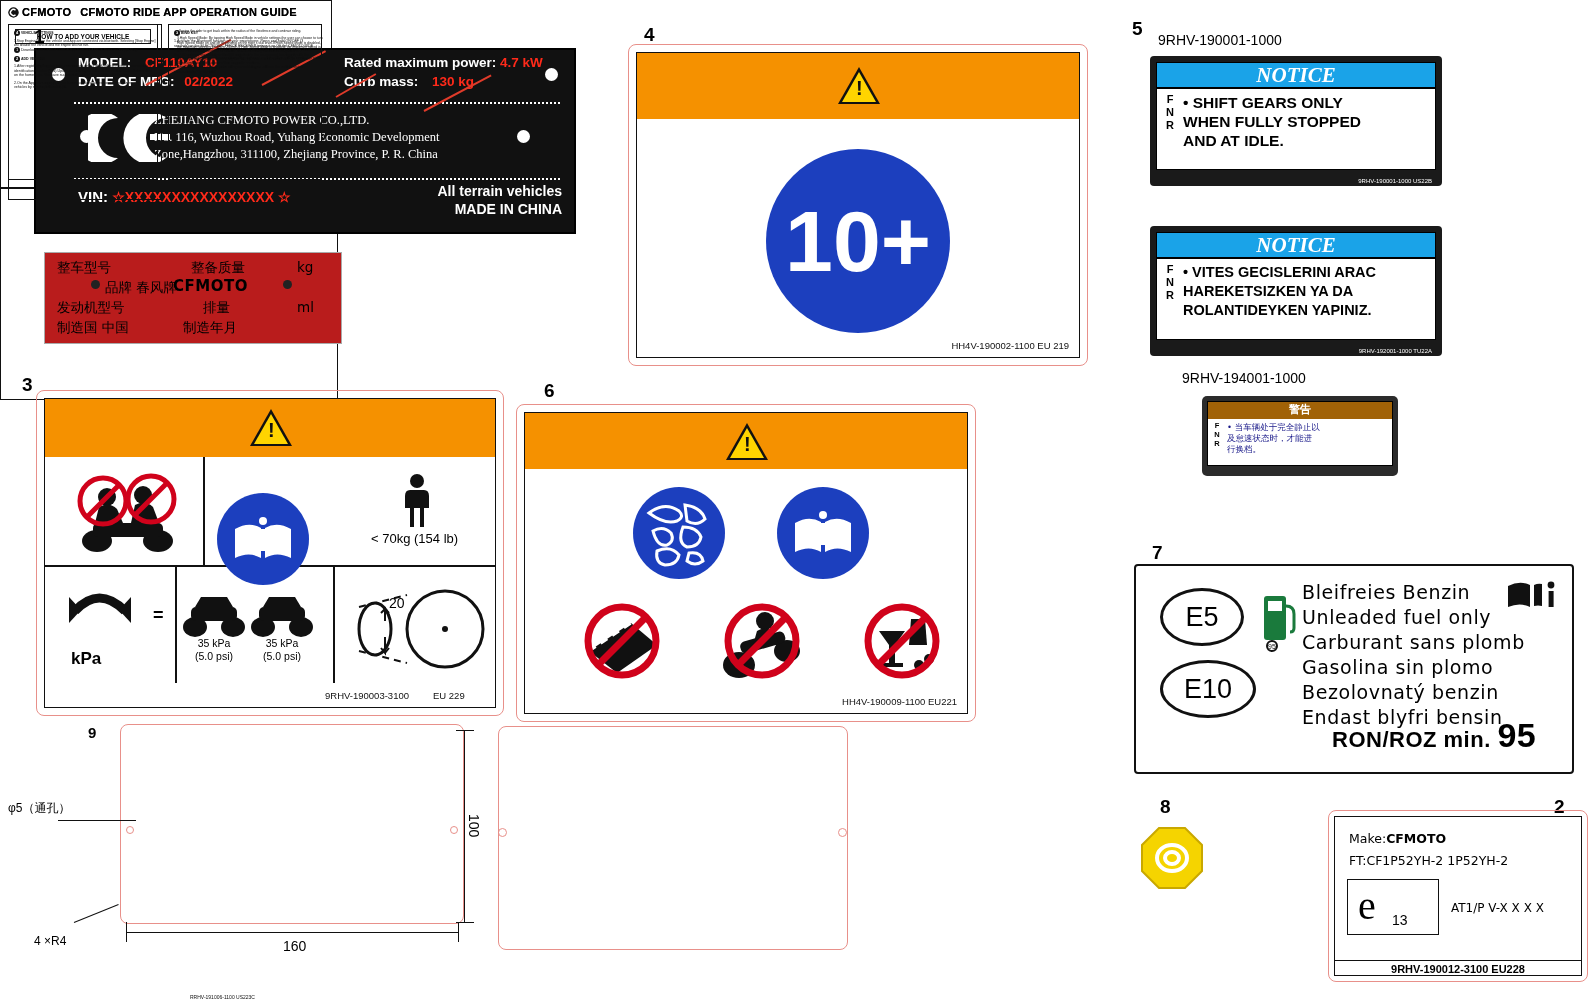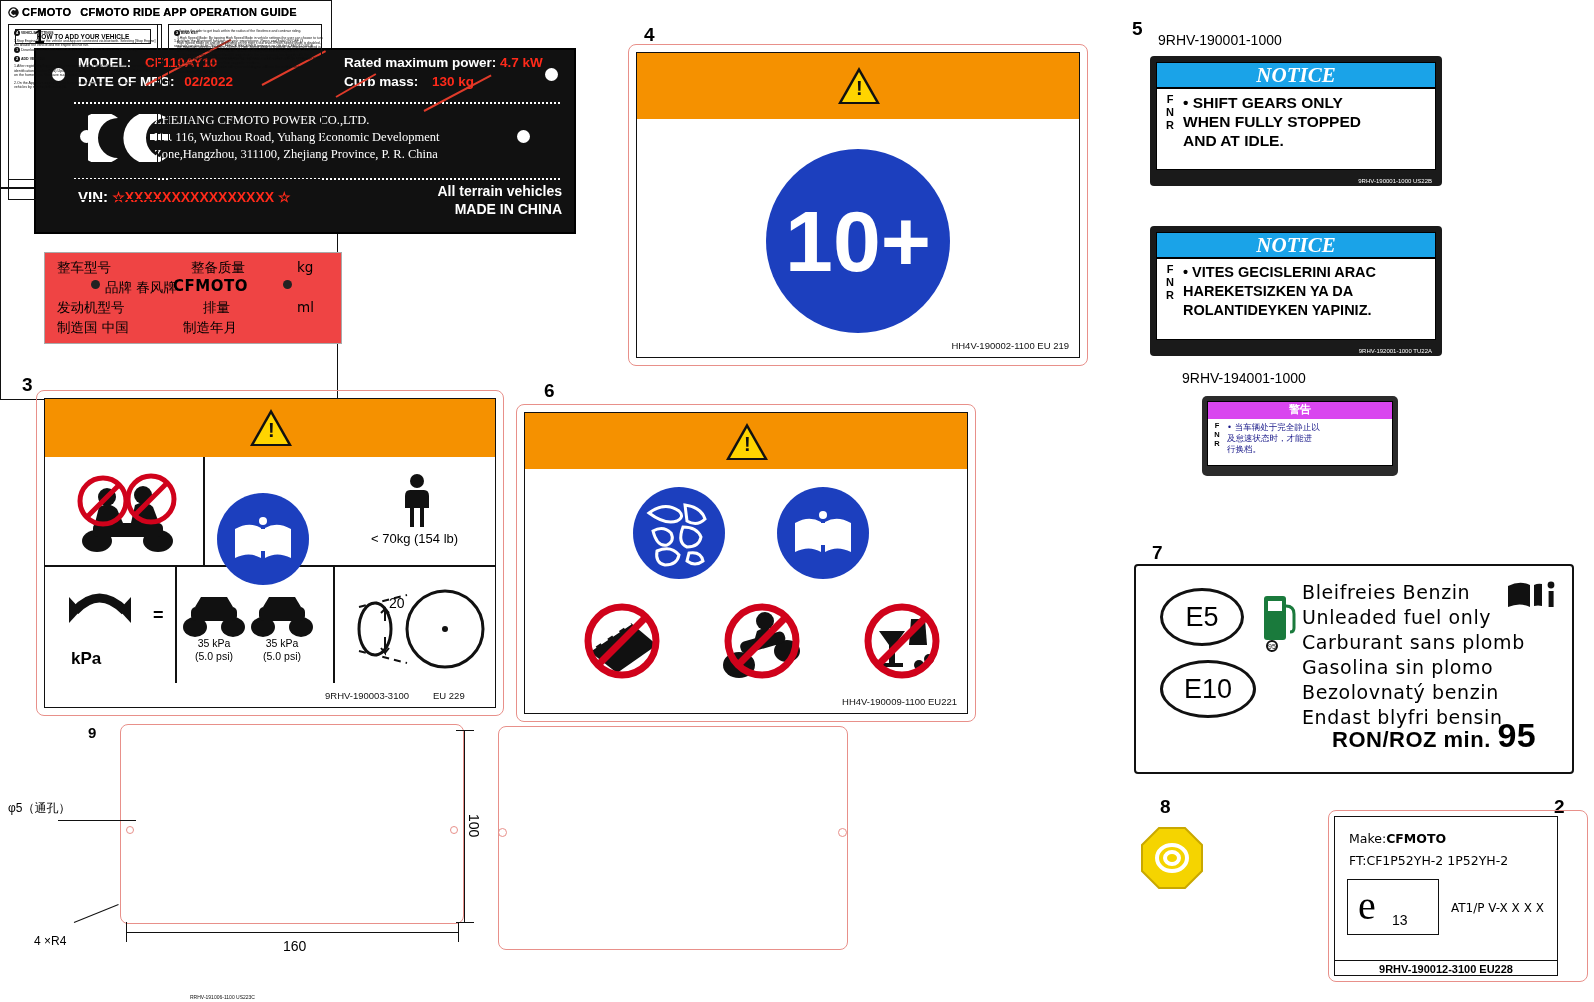--- a/index.html
+++ b/index.html
@@ -32,21 +32,21 @@
   #plate1 .vinrow { position:absolute; left:42px; top:138px; color:#fff; font-size:15px; font-weight:bold; }
   #plate1 .vinrow .x { color:#ff2a1a; letter-spacing:0px; font-size:14px; }
   #plate1 .atv { position:absolute; right:12px; top:132px; color:#fff; font-size:14px; font-weight:bold; text-align:right; line-height:18px; }
   #plate1 .hole { position:absolute; width:13px; height:13px; border-radius:50%; background:#fff; }
   #plate1 .ce { position:absolute; left:52px; top:64px; width:62px; height:46px; }
 
   
   .ptr { position:absolute; background:#e03b2a; height:2px; transform-origin:left center; }
 
   
-  #plate1b { position:absolute; left:44px; top:252px; width:298px; height:92px; background:#ef4444; border:1px solid #aaa; }
+  #plate1b { position:absolute; left:44px; top:252px; width:298px; height:92px; background:#b91c1c; border:1px solid #aaa; }
   #plate1b .cn { position:absolute; font-size:13.5px; font-family:"DejaVu Sans", sans-serif; white-space:nowrap; }
   #plate1b .dot { position:absolute; width:9px; height:9px; border-radius:50%; background:#222; }
   #plate1b .cfmoto { font-weight:bold; font-size:15px; letter-spacing:0.5px; }
 
   
   .wlabel { position:absolute; background:#fff; border:1.5px solid #111; }
   .wlabel .orange { position:absolute; left:0; top:0; width:100%; background:#f59100; }
   .warn-tri { position:absolute; }
   .warn-tri .outer {
     width:0; height:0; border-left:21px solid transparent; border-right:21px solid transparent;
@@ -94,37 +94,37 @@
   
   .notice { position:absolute; background:#1a1a1a; border-radius:4px; }
   .notice .inner { position:absolute; left:6px; top:6px; right:6px; bottom:16px; background:#fff; border:1px solid #000; }
   .notice .hdr { position:absolute; left:0; top:0; width:100%; height:26px; background:#1aa3e8; color:#fff; font-style:italic; font-weight:bold; text-align:center; font-size:21px; font-family:"Liberation Serif",serif; border-bottom:2px solid #000;}
   .notice .fnr { position:absolute; left:3px; top:30px; width:20px; text-align:center; font-size:11px; font-weight:bold; line-height:13px; }
   .notice .txt { position:absolute; left:26px; top:30px; right:4px; font-size:15.5px; font-weight:bold; line-height:19px; }
   .notice .nc { position:absolute; right:8px; bottom:3px; color:#fff; font-size:6px; }
 
   #notice3 { position:absolute; left:1182px; top:808px; width:214px; height:92px; background:#2b2b2b; border-radius:5px; }
   #notice3 .inner { position:absolute; left:5px; top:5px; right:5px; bottom:10px; background:#fff; border:1px solid #000; }
-  #notice3 .hdr { position:absolute; left:0; top:0; width:100%; height:17px; background:#d946ef; color:#fff; text-align:center; font-size:11px; font-weight:bold; font-family:"DejaVu Sans",sans-serif; }
+  #notice3 .hdr { position:absolute; left:0; top:0; width:100%; height:17px; background:#a16207; color:#fff; text-align:center; font-size:11px; font-weight:bold; font-family:"DejaVu Sans",sans-serif; }
   #notice3 .fnr { position:absolute; left:2px; top:19px; width:14px; text-align:center; font-size:7.5px; font-weight:bold; line-height:9px; }
   #notice3 .txt { position:absolute; left:19px; top:20px; right:3px; font-size:8.5px; line-height:11px; font-family:"DejaVu Sans",sans-serif; color:#1a1a8a; }
 
   
   #lab7 { position:absolute; left:1134px; top:564px; width:440px; height:210px; background:#fff; border:2px solid #111; border-radius:4px; }
   #lab7 .ering { position:absolute; border:3px solid #111; border-radius:50%; display:flex; align-items:center; justify-content:center; font-family:"Liberation Sans",sans-serif; font-weight:normal; }
   #lab7 .fuellines { position:absolute; left:166px; top:14px; font-size:19px; line-height:25px; letter-spacing:0.6px; font-family:"DejaVu Sans",sans-serif; }
   #lab7 .ron { position:absolute; left:196px; top:150px; font-size:22px; font-weight:bold; letter-spacing:0.5px; }
   #lab7 .ron .big { font-size:34px; font-weight:bold; }
   #lab7 .codebar { position:absolute; left:0; bottom:0; width:100%; border-top:2px solid #111; text-align:center; font-size:19px; font-weight:bold; letter-spacing:1px; padding-top:2px; }
 
   
   #oct { position:absolute; left:1140px; top:826px; width:64px; height:64px; }
 
   
-  #lab2 { position:absolute; left:1334px; top:816px; width:224px; height:160px; background:#fff; border:1px solid #111;padding-left:16px; }
+  #lab2 { position:absolute; left:1334px; top:816px; width:248px; height:160px; background:#fff; border:1px solid #111;padding-left:16px; }
   #lab2 .t { position:absolute; font-size:12.5px; font-family:"DejaVu Sans",sans-serif; }
   #lab2 .ebox { position:absolute; left:12px; top:62px; width:92px; height:56px; border:1px solid #111; }
   #lab2 .ebox .e { position:absolute; left:10px; top:2px; font-size:40px; font-family:"Liberation Serif",serif; }
   #lab2 .ebox .sub { position:absolute; left:44px; top:32px; font-size:14px; }
   #lab2 .codebar { position:absolute; left:0; bottom:0; width:100%; border-top:1px solid #111; font-size:11px; font-weight:bold; }
 </style>
 </head>
 <body>
 
 <div class="num" style="left:34px; top:26px;">1</div>

